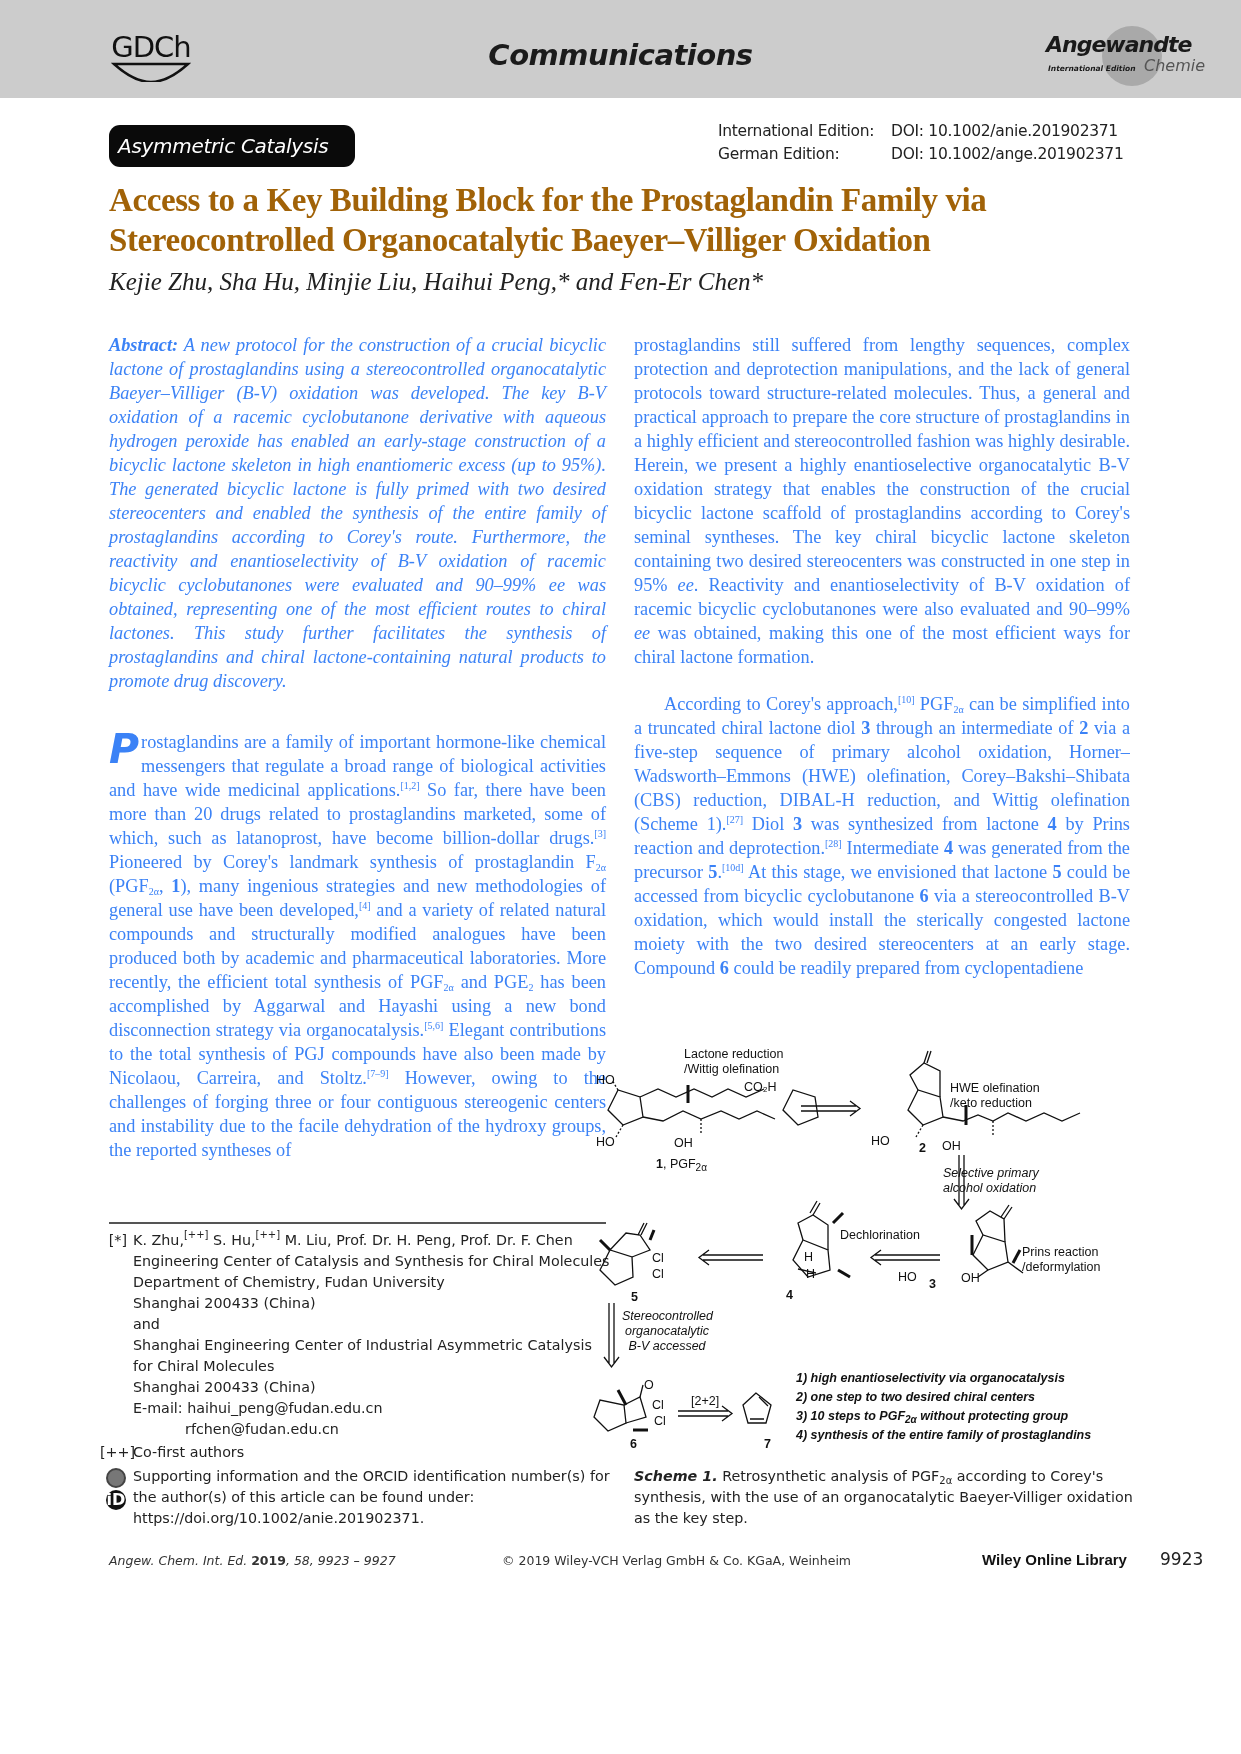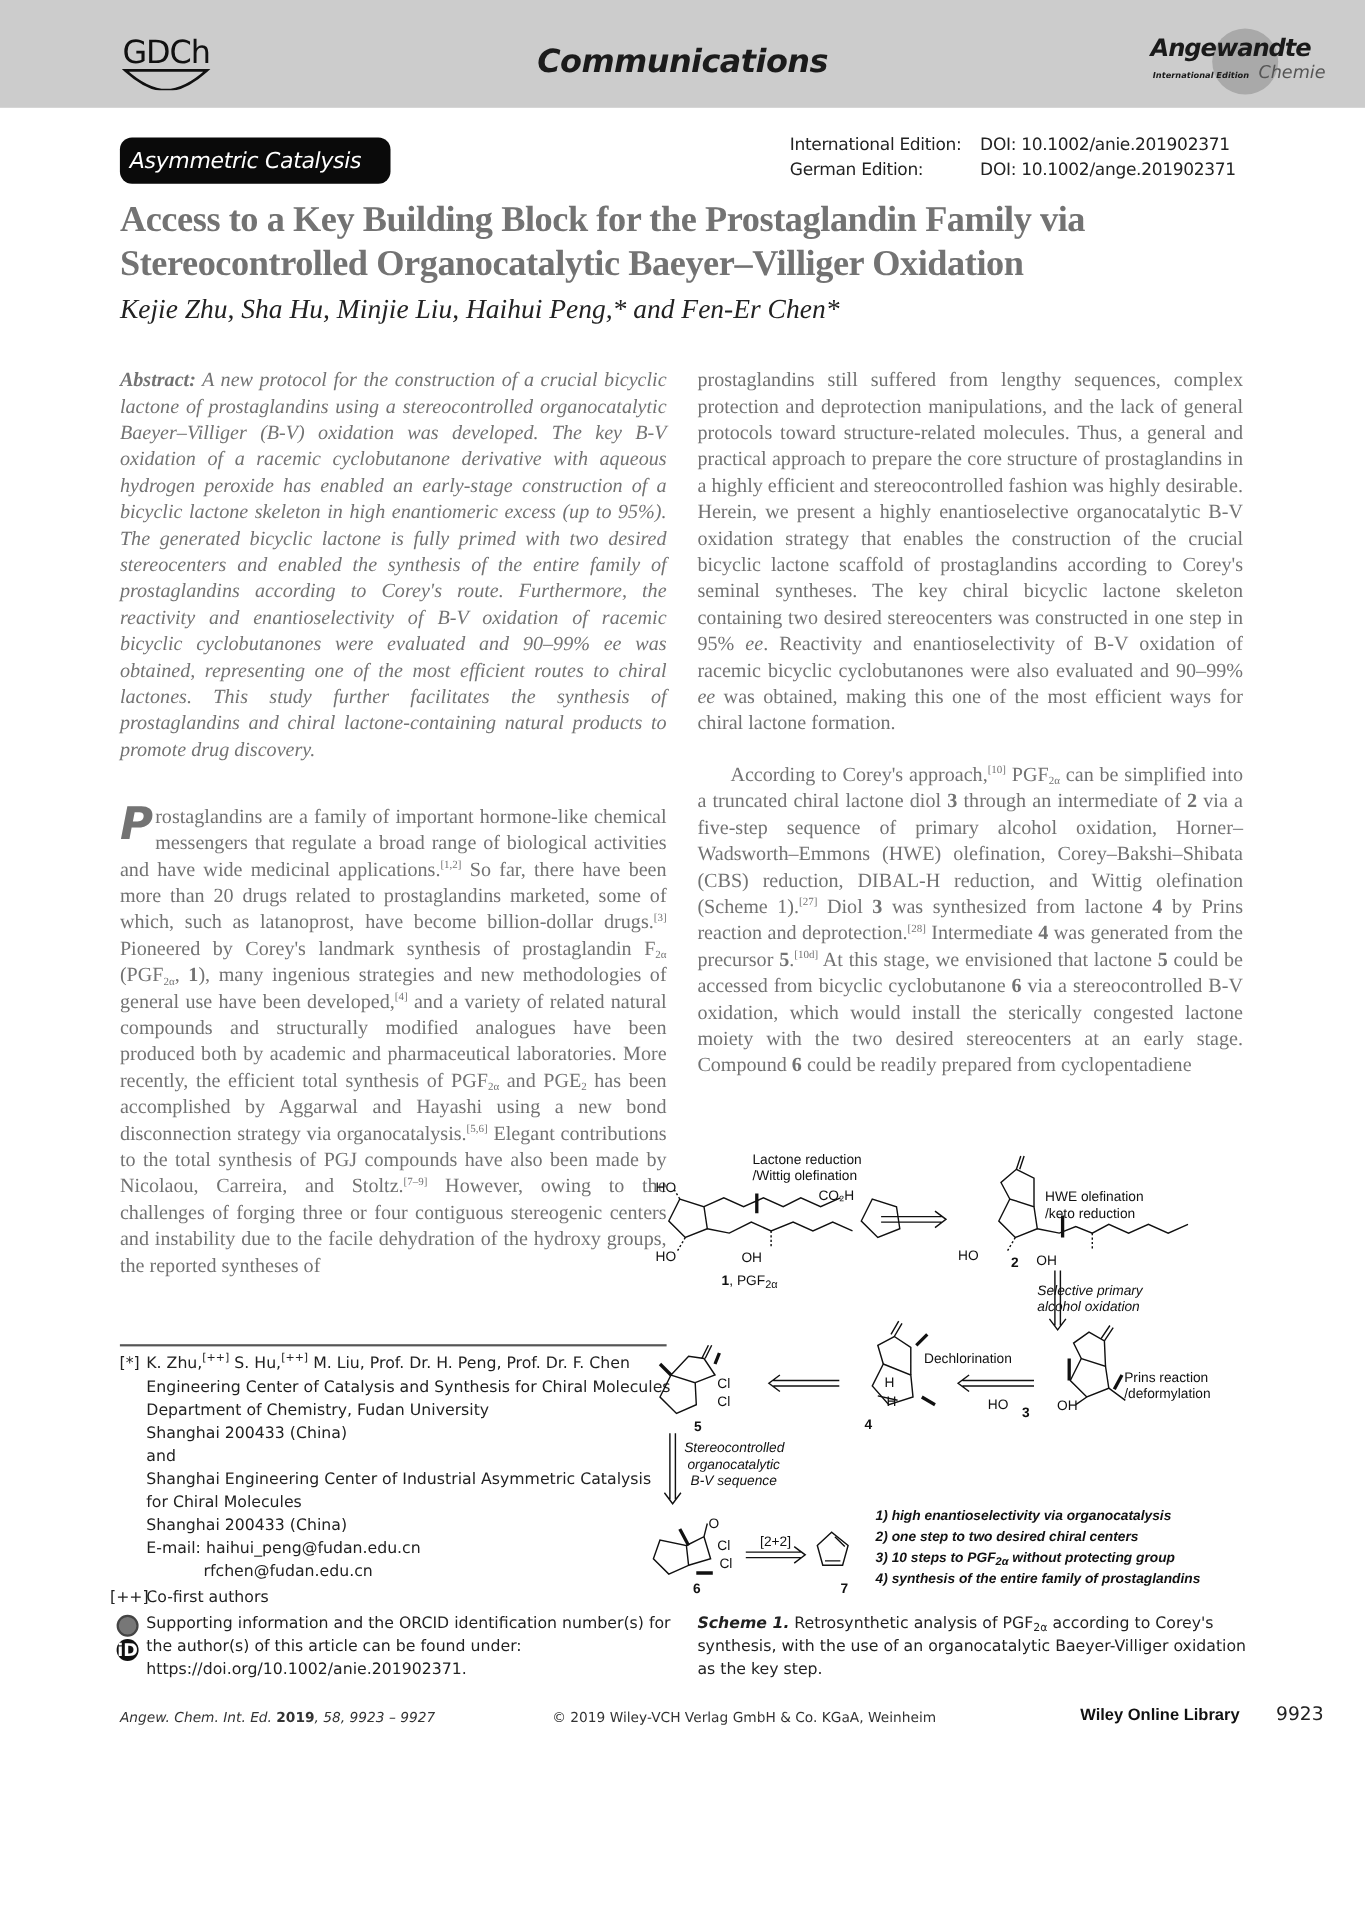--- a/index.html
+++ b/index.html
@@ -17,24 +17,24 @@
   .ang-main { position: absolute; left: 6px; top: 6px; font-family: "DejaVu Sans", sans-serif; font-style: italic; font-weight: bold; font-size: 22px; color: #1a1a1a; letter-spacing: -1px; }
   .ang-sub { position: absolute; left: 8px; top: 38px; font-family: "DejaVu Sans", sans-serif; font-weight: bold; font-style: italic; font-size: 7.5px; color: #1a1a1a; }
   .ang-chemie { position: absolute; left: 104px; top: 30px; font-family: "DejaVu Sans", sans-serif; font-style: italic; font-size: 16px; color: #555; }
 
   
   .badge { position: absolute; left: 109px; top: 125px; width: 246px; height: 42px; background: #0a0a0a; color: #fff; font-family: "DejaVu Sans", sans-serif; font-style: italic; font-size: 20px; line-height: 42px; padding-left: 9px; letter-spacing: -0.3px; border-radius: 11px; }
   .doi { position: absolute; left: 718px; top: 120px; font-family: "DejaVu Sans", sans-serif; font-size: 15.5px; color: #222; line-height: 23px; letter-spacing: -0.3px; }
   .doi-row { display: flex; }
   .doi-label { width: 173px; }
 
-  .title { position: absolute; left: 109px; top: 180px; width: 1000px; font-family: "Liberation Serif", serif; font-weight: bold; font-size: 33px; line-height: 40px; color: #737373; letter-spacing: -0.4px; }
+  .title { position: absolute; left: 109px; top: 180px; width: 1000px; font-family: "Liberation Serif", serif; font-weight: bold; font-size: 33px; line-height: 40px; color: #a16207; letter-spacing: -0.4px; }
   .authors { position: absolute; left: 109px; top: 268px; font-family: "Liberation Serif", serif; font-style: italic; font-size: 25px; color: #222; }
 
-  .col { position: absolute; font-size: 18.3px; line-height: 24px; text-align: justify; color: #737373; }
+  .col { position: absolute; font-size: 18.3px; line-height: 24px; text-align: justify; color: #3b82f6; }
   .col-left { left: 109px; width: 497px; }
   .col-right { left: 634px; width: 496px; }
   .abstract { top: 333px; font-style: italic; }
   .abstract b { font-style: italic; }
   .intro { top: 730px; }
   .drop { float: left; font-family: "DejaVu Sans", sans-serif; font-style: italic; font-weight: bold; font-size: 41px; line-height: 34px; margin: 2px 2px 0 0; }
   .right-top { top: 333px; }
   .right-p2 { top: 692px; text-indent: 30px; }
   sup { font-size: 10px; vertical-align: 7px; line-height: 0; }
   sub { font-size: 10px; vertical-align: -3px; line-height: 0; }
@@ -246,21 +246,21 @@
   <div class="lbl" style="left:252px; top:183px;">Dechlorination</div>
   <div class="lbl" style="left:216px; top:205px;">H</div>
   <div class="lbl" style="left:218px; top:222px;">H</div>
   <div class="lbl num" style="left:198px; top:243px;">4</div>
 
   <div class="lbl" style="left:64px; top:206px;">Cl</div>
   <div class="lbl" style="left:64px; top:222px;">Cl</div>
   <div class="lbl num" style="left:43px; top:245px;">5</div>
   <div class="lbl it" style="left:34px; top:264px; text-align:center; width:90px;">Stereocontrolled</div>
   <div class="lbl it" style="left:34px; top:279px; text-align:center; width:90px;">organocatalytic</div>
-  <div class="lbl it" style="left:34px; top:294px; text-align:center; width:90px;">B-V sequence</div>
+  <div class="lbl it" style="left:34px; top:294px; text-align:center; width:90px;">B-V accessed</div>
 
   <div class="lbl" style="left:56px; top:333px;">O</div>
   <div class="lbl" style="left:64px; top:353px;">Cl</div>
   <div class="lbl" style="left:66px; top:369px;">Cl</div>
   <div class="lbl" style="left:103px; top:349px;">[2+2]</div>
   <div class="lbl num" style="left:42px; top:392px;">6</div>
   <div class="lbl num" style="left:176px; top:392px;">7</div>
 
   <div class="lbl bi" style="left:208px; top:326px;">1) high enantioselectivity via organocatalysis</div>
   <div class="lbl bi" style="left:208px; top:345px;">2) one step to two desired chiral centers</div>

